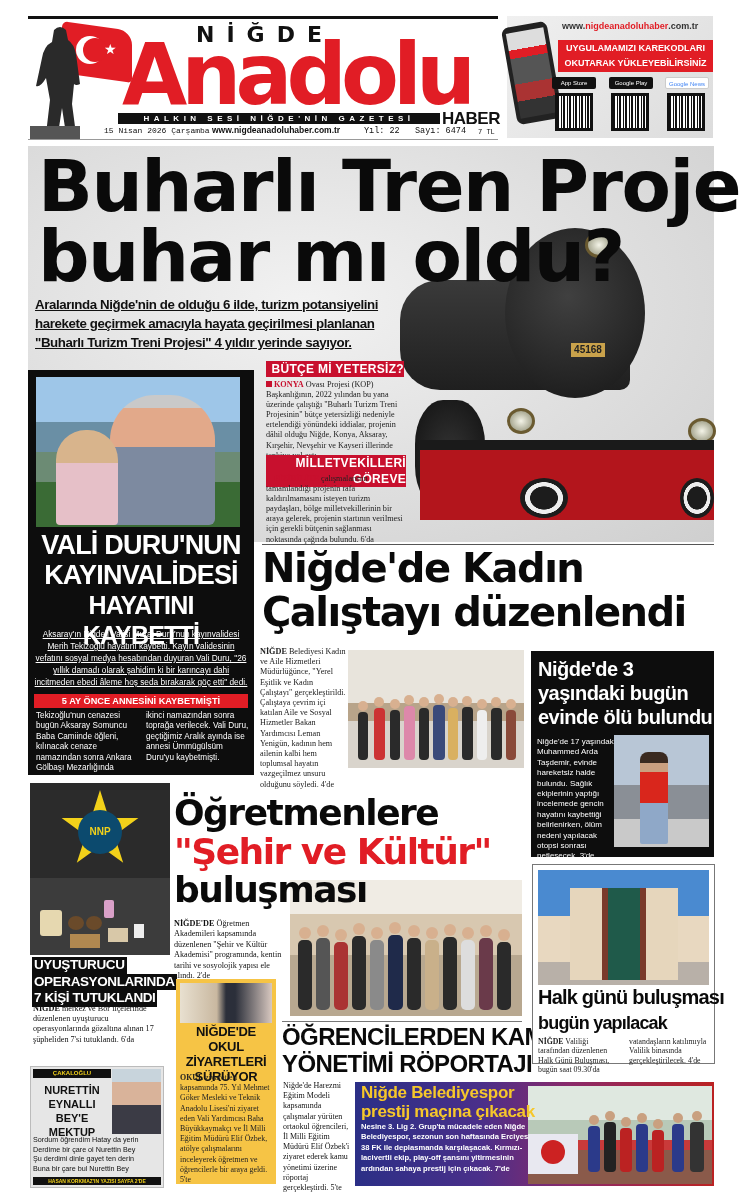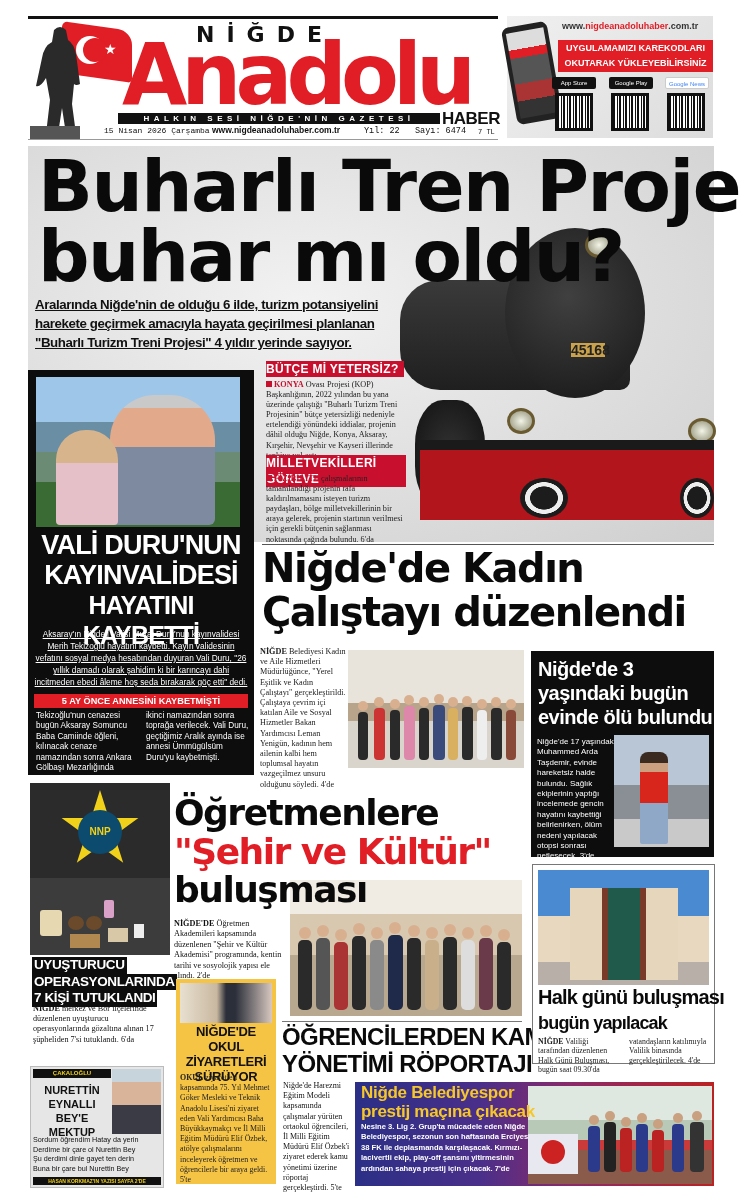--- a/index.html
+++ b/index.html
@@ -43,28 +43,28 @@
 
   
   .lead-bg { left: 28px; top: 146px; width: 686px; height: 396px; background: radial-gradient(ellipse at 40% 40%, #f2f2f2, #cfcfcf); }
   .lead-h1 { left: 38px; top: 146px; font-size: 72px; line-height: 80px; color: #0a0a0a; white-space: nowrap; }
   .lead-h2 { left: 38px; top: 216px; font-size: 72px; line-height: 80px; color: #0a0a0a; white-space: nowrap; }
   .lead-sub { left: 35px; top: 295px; width: 360px; font-size: 13.3px; font-weight: bold; line-height: 19px; text-decoration: underline; color: #111; font-stretch: condensed; letter-spacing: -0.4px; }
 
   
   .train-body { left: 400px; top: 280px; width: 230px; height: 110px; background: linear-gradient(#3a3a3a,#1f1f1f); border-radius: 40px 10px 10px 40px; }
   .train-front { left: 505px; top: 228px; width: 140px; height: 170px; background: radial-gradient(circle at 45% 40%, #404040, #161616); border-radius: 50%; }
-  .train-plate { left: 571px; top: 343px; width: 34px; height: 14px; background: #c9a24b; color: #222; font-size: 14px; font-weight: bold; text-align: center; line-height: 14px; }
+  .train-plate { left: 571px; top: 343px; width: 34px; height: 14px; background: #c9a24b; color: #222; font-size: 10px; font-weight: bold; text-align: center; line-height: 14px; }
   .train-lamp { width: 28px; height: 26px; border-radius: 50%; background: radial-gradient(#f4f4e8, #8a8a70); border: 3px solid #6a5a30; }
   .train-base { left: 420px; top: 440px; width: 294px; height: 80px; background: #b3151c; border-top: 10px solid #1a1a1a; }
   .train-wheel { left: 415px; top: 400px; width: 70px; height: 110px; background: radial-gradient(#333, #111); border-radius: 40%; }
   .buffer { width: 48px; height: 40px; border-radius: 50%; background: radial-gradient(#1c1c1c 40%, #eee 42% 55%, #1c1c1c 57%); }
 
   
-  .tag-red { background: #c8102e; color: #fff; font-weight: bold; font-size: 12px; text-align: left; line-height: 16px; letter-spacing: 0.3px; }
+  .tag-red { background: #c8102e; color: #fff; font-weight: bold; font-size: 12px; text-align: right; line-height: 16px; letter-spacing: 0.3px; }
   .side-text { font-family: "Liberation Serif", serif; font-size: 8.2px; line-height: 10.1px; color: #222; }
   .side-text .kw { color: #c8102e; font-weight: bold; }
   .side-text .sq { display: inline-block; width: 6px; height: 6px; background: #c8102e; margin-right: 2px; }
 
   
   .vali-box { left: 28px; top: 370px; width: 226px; height: 405px; background: #0d0d0d; }
   .vali-photo { left: 36px; top: 377px; width: 204px; height: 150px; background: linear-gradient(#9ec6e8 0 30%, #6a8fa5 30% 50%, #6c8b74 50% 70%, #3a6b35 70%); }
   .person1 { left: 56px; top: 430px; width: 62px; height: 95px; background: linear-gradient(#d8b48c 0 35%, #e6c0c8 35%); border-radius: 30px 30px 4px 4px; }
   .person2 { left: 110px; top: 395px; width: 105px; height: 130px; background: linear-gradient(#c9c9c9 0 10%, #e2a98a 10% 40%, #7d8aa0 40%); border-radius: 45px 45px 6px 6px; }
   .vali-title { left: 30px; top: 530px; width: 222px; text-align: center; color: #fff; font-weight: bold; font-size: 27px; line-height: 30px; font-stretch: condensed; letter-spacing: -0.8px; }

